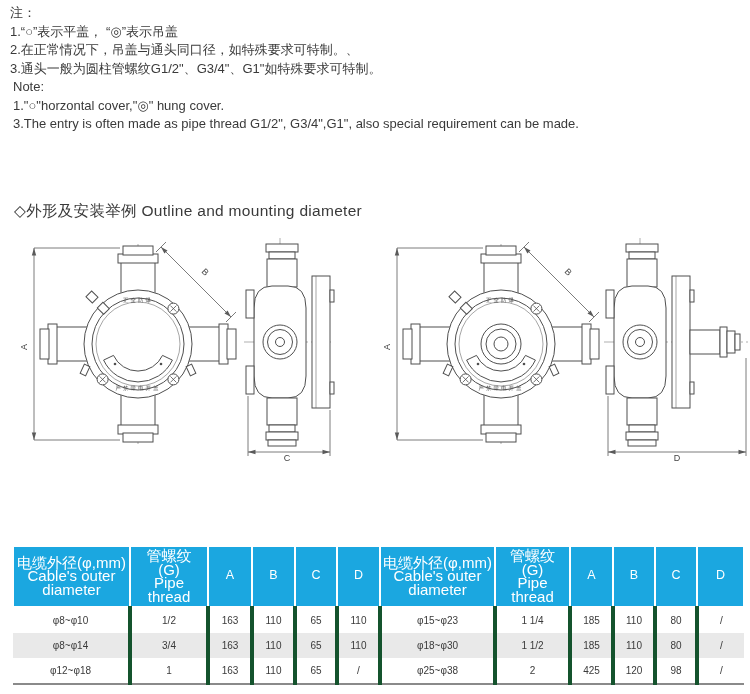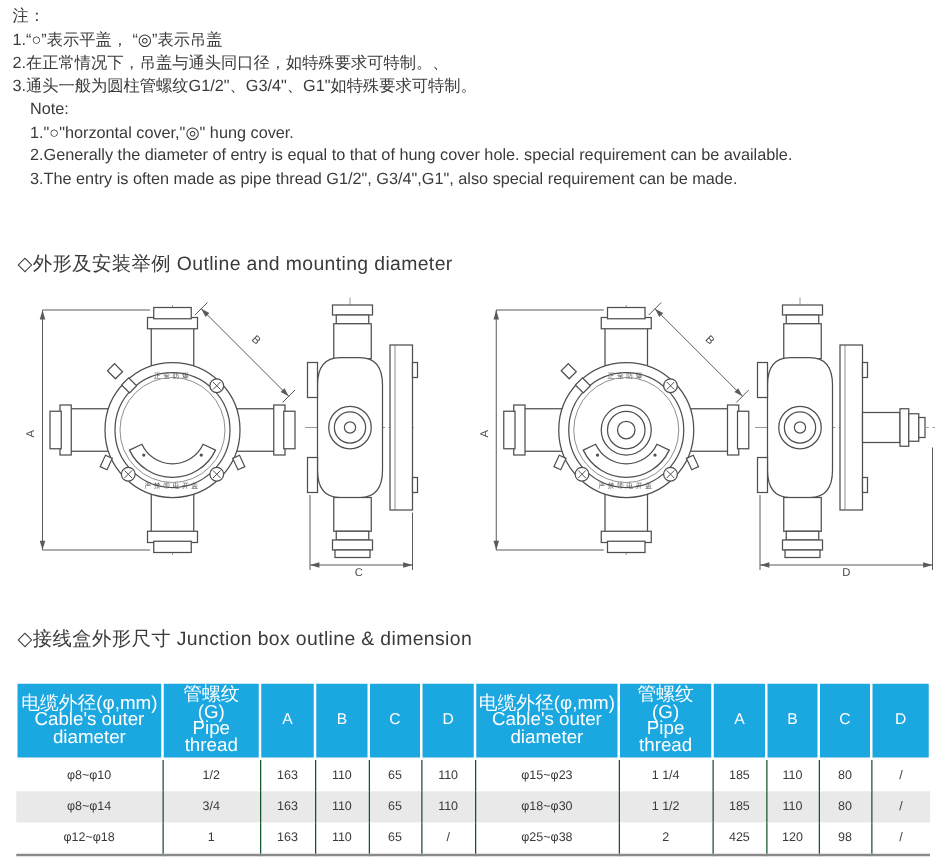--- a/index.html
+++ b/index.html
@@ -2,21 +2,21 @@
 <html style="--header-blue: #1ba7e0; --row-alt: #e9e9e9;"><head>
 <meta charset="utf-8">
 <style>
   html,body { margin:0; padding:0; background:#ffffff; }
   body { width:750px; height:694px; font-family:"Liberation Sans","DejaVu Sans",sans-serif; color:#3c3c3c; }
   .page { position:relative; width:750px; height:694px; overflow:hidden; background:#fff; }
 
   
   .notes { position:absolute; left:10px; top:4px; font-size:13px; line-height:18.5px; color:#3a3a3a; }
   .notes div { white-space:nowrap; }
-  .notes-en { position:absolute; left:24px; top:78px; font-size:13px; line-height:18.5px; color:#3a3a3a; }
+  .notes-en { position:absolute; left:13px; top:78px; font-size:13px; line-height:18.5px; color:#3a3a3a; }
 
   
   .heading { position:absolute; left:14px; font-size:15.5px; color:#3a3a3a; letter-spacing:0.3px; }
   .heading-1 { top:201px; }
   .heading-2 { top:501px; }
 
   
   .drawing { position:absolute; }
   svg { overflow:visible; }
   .wf { fill:#ffffff; stroke:#4f4f4f; stroke-width:1; }
@@ -28,21 +28,21 @@
   .dim-t { font-size:9px; fill:#444; text-anchor:middle; font-family:"Liberation Sans",sans-serif; }
   .arc-t { font-size:5.5px; fill:#555; text-anchor:middle; letter-spacing:2px; font-family:"Liberation Sans",sans-serif; }
   .scr { stroke:#4f4f4f; stroke-width:0.8; }
 
   
   table.dims { position:absolute; left:12px; top:545px; width:731px; border-collapse:collapse; table-layout:fixed; text-align:center; border-top:1px solid #e0e0e0; border-bottom:2px solid #8a8a8a; }
   table.dims thead th { background:var(--header-blue,#1ba7e0); color:#fff; font-weight:normal; font-size:15px; line-height:13.5px; border:2px solid #ffffff; padding:2px 0 3px 0; }
   table.dims thead th .hl { display:block; }
   table.dims thead th.dimcol { font-size:12.5px; }
   table.dims tbody td { font-size:10px; color:#3a3a3a; height:25px; padding:0; }
-  table.dims tbody td + td { border-left:1px solid #14532d; }
+  table.dims tbody td + td { border-left:4px solid #14532d; }
   table.dims tbody tr.alt { background:var(--row-alt,#e9e9e9);margin-top:44px; }
 </style>
 </head>
 <body>
 
 <div class="page">
 
   <svg width="0" height="0" style="position:absolute" aria-hidden="true">
     <defs>
       <g id="fv-base">
@@ -143,26 +143,24 @@
 
   <div class="notes">
     <div>注：</div>
     <div>1.“○”表示平盖， “◎”表示吊盖</div>
     <div>2.在正常情况下，吊盖与通头同口径，如特殊要求可特制。、</div>
     <div>3.通头一般为圆柱管螺纹G1/2"、G3/4"、G1"如特殊要求可特制。</div>
   </div>
   <div class="notes-en">
     <div>Note:</div>
     <div>1."○"horzontal cover,"◎" hung cover.</div>
-    <div>2.Generally the diameter of entry is equal to that of hung cover hole. special requirement can be available.</div>
     <div>3.The entry is often made as pipe thread G1/2", G3/4",G1", also special requirement can be made.</div>
   </div>
 
   <div class="heading heading-1">◇外形及安装举例 Outline and mounting diameter</div>
-  <div class="heading heading-2">◇接线盒外形尺寸 Junction box outline &amp; dimension</div>
 
   <svg class="drawing" style="left:20px; top:232px;" width="215" height="232" viewBox="0 0 215 232">
     <use href="#fv-base"></use>
   </svg>
 
   <svg class="drawing" style="left:240px; top:230px;" width="95" height="232" viewBox="0 0 95 232">
     <use href="#sv-base"></use>
     <line class="dim" x1="8" y1="166" x2="8" y2="226"></line>
     <line class="dim" x1="90" y1="180" x2="90" y2="226"></line>
     <line class="dim" x1="8" y1="222" x2="90" y2="222"></line>

